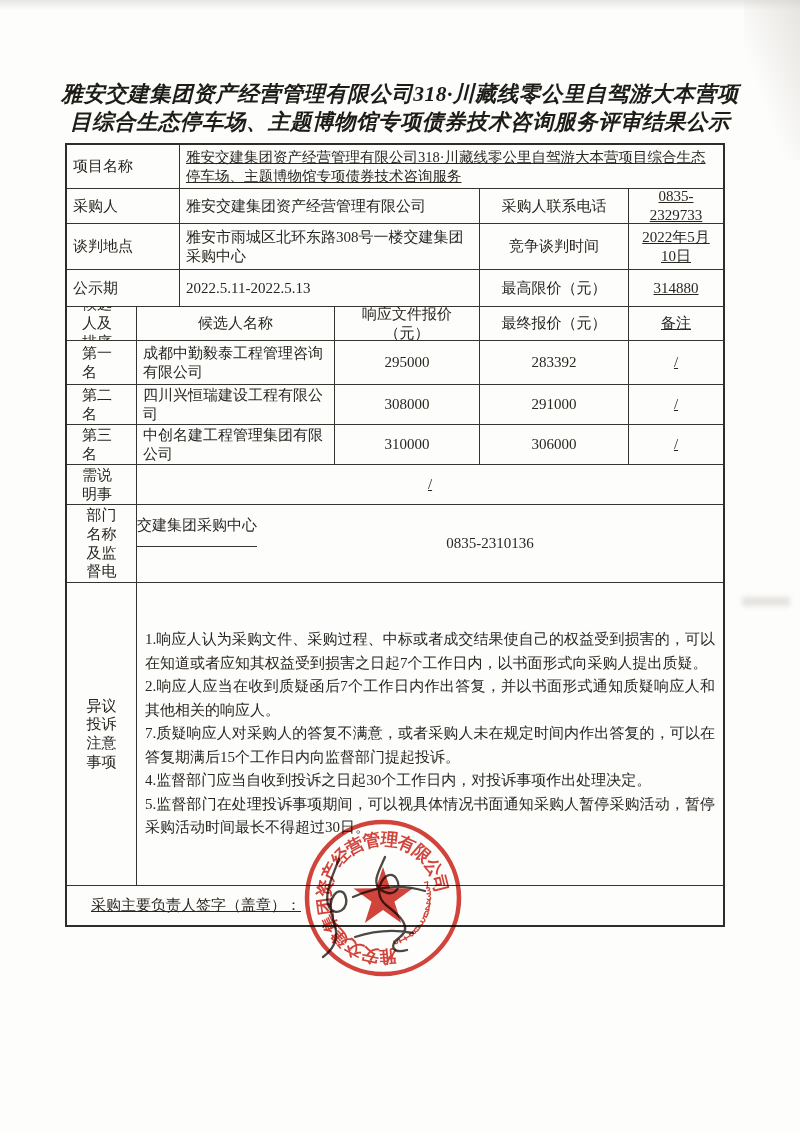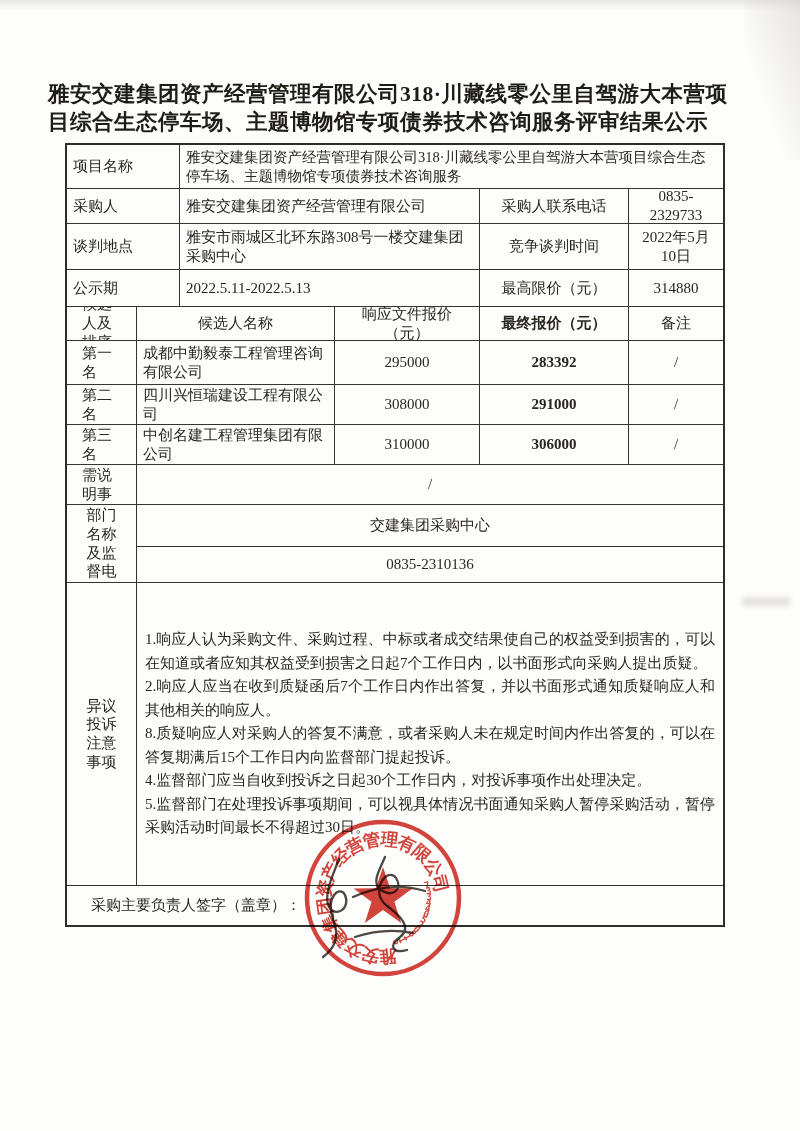--- a/index.html
+++ b/index.html
@@ -11,48 +11,49 @@
   }
   .scan-edge-top{position:absolute;top:0;left:0;width:800px;height:10px;
     background:linear-gradient(180deg,rgba(190,188,182,.35),rgba(190,188,182,0));pointer-events:none;}
   .scan-edge-corner{position:absolute;top:0;right:0;width:56px;height:160px;
     background:linear-gradient(250deg,rgba(210,207,200,.55),rgba(210,207,200,0) 65%);pointer-events:none;}
   .smudge{position:absolute;left:742px;top:597px;width:48px;height:9px;background:#cfcdc7;
     filter:blur(2.5px);opacity:.55;pointer-events:none;}
 
   .doc-title{
     position:absolute;left:48px;top:80px;width:704px;
-    text-align:left;font-weight:bold;font-size:21.5px;line-height:28px;color:#1e1c17;
+    text-align:center;font-weight:bold;font-size:21.5px;line-height:28px;color:#1e1c17;
     letter-spacing:.5px;
+    font-style:italic;
   }
 
   .doc-table{
     position:absolute;left:65px;top:143px;width:660px;
     border:2px solid #2f2d29;box-sizing:border-box;
     font-size:15px;line-height:1.25;
   }
   .trow{display:flex;box-sizing:border-box;border-bottom:1.5px solid #36342f;}
   .trow:last-child{border-bottom:none;}
   .cell{box-sizing:border-box;border-right:1.5px solid #36342f;
     display:flex;align-items:center;padding:2px 6px;overflow:hidden;}
-  .cell:last-child{border-right:none;}
+  .cell:last-child{border-right:none;text-decoration:underline;}
   .c-center{justify-content:center;text-align:center;}
   .c-left{justify-content:flex-start;text-align:left;}
   .lblA{width:113px;flex:none;}
   .lblB{width:70px;flex:none;padding:2px 15px;}
   .valwide{flex:1;}
   .val2{width:300px;flex:none;}
   .lbl2{width:149px;flex:none;}
   .val3{flex:1;}
   .colName{width:198px;flex:none;}
   .colDoc{width:145px;flex:none;}
-  .colFin{width:149px;flex:none;font-weight:bold;}
+  .colFin{width:149px;flex:none;}
   .colRem{flex:1;}
 
-  .subcol{flex:1;display:flex;flex-direction:column;}
+  .subcol{flex:1;display:flex;flex-direction:row;}
   .subrow{display:flex;align-items:center;justify-content:center;box-sizing:border-box;}
   .subrow.first{border-bottom:1.5px solid #36342f;}
 
   .complaint-body{flex:1;display:flex;flex-direction:column;justify-content:center;
     padding:10px 8px 10px 8px;font-size:15px;line-height:23.5px;}
   .complaint-body div{text-align:justify;}
 
   .sig-row .cell{padding-left:24px;}
 
   .stamp{position:absolute;left:283px;top:798px;width:200px;height:200px;
@@ -143,21 +144,21 @@
       <div class="subrow first" style="height:42px">交建集团采购中心</div>
       <div class="subrow" style="flex:1">0835-2310136</div>
     </div>
   </div>
 
   <div class="trow" style="height:303px">
     <div class="cell lblB c-center" style="text-align:center">异议投诉注意事项</div>
     <div class="complaint-body">
       <div>1.响应人认为采购文件、采购过程、中标或者成交结果使自己的权益受到损害的，可以在知道或者应知其权益受到损害之日起7个工作日内，以书面形式向采购人提出质疑。</div>
       <div>2.响应人应当在收到质疑函后7个工作日内作出答复，并以书面形式通知质疑响应人和其他相关的响应人。</div>
-      <div>8.质疑响应人对采购人的答复不满意，或者采购人未在规定时间内作出答复的，可以在答复期满后15个工作日内向监督部门提起投诉。</div>
+      <div>7.质疑响应人对采购人的答复不满意，或者采购人未在规定时间内作出答复的，可以在答复期满后15个工作日内向监督部门提起投诉。</div>
       <div>4.监督部门应当自收到投诉之日起30个工作日内，对投诉事项作出处理决定。</div>
       <div>5.监督部门在处理投诉事项期间，可以视具体情况书面通知采购人暂停采购活动，暂停采购活动时间最长不得超过30日。</div>
     </div>
   </div>
 
   <div class="trow sig-row" style="height:39px">
     <div class="cell valwide c-left">采购主要负责人签字（盖章）：</div>
   </div>
 
 </div>

